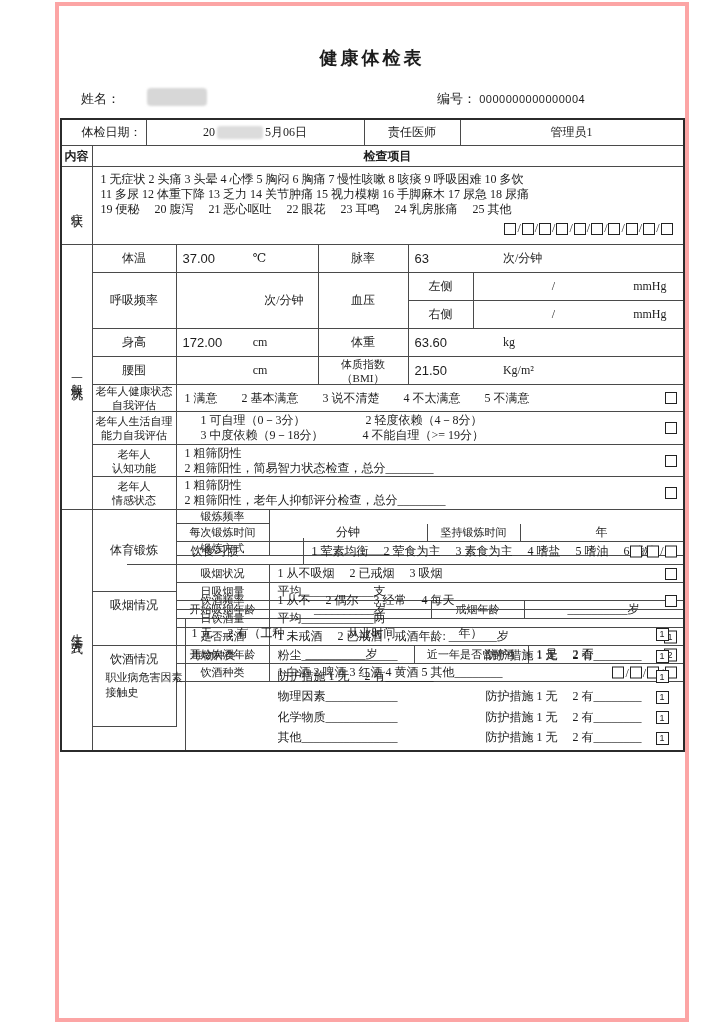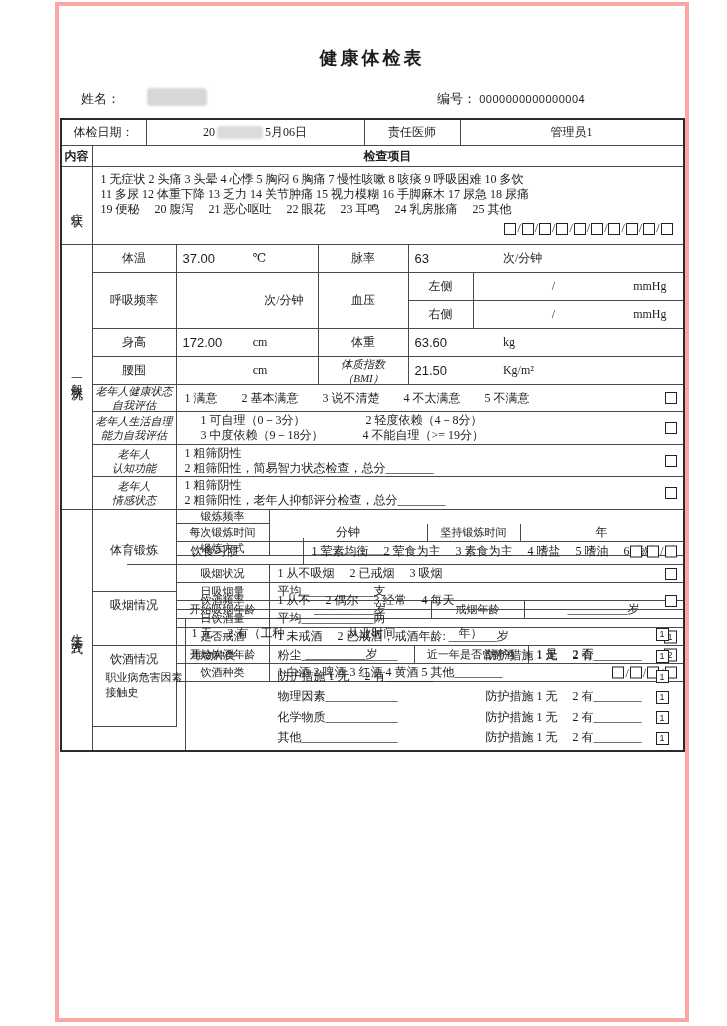--- a/index.html
+++ b/index.html
@@ -34,21 +34,21 @@
   .bpv .sl{flex:1;text-align:center;}
   .bpv .uu{padding-right:16px;}
   .cb{width:12px;height:12px;border:1.6px solid #222;display:inline-block;box-sizing:border-box;background:#fff;}
   .cb-sl{margin:0 1px;font-size:12px;}
   .cbn{width:13px;height:13px;border:1.4px solid #222;box-sizing:border-box;display:inline-flex;align-items:center;justify-content:center;font-family:"Liberation Sans","DejaVu Sans",sans-serif;font-size:9px;background:#fff;}
   .opt-cell{justify-content:flex-start;padding-left:8px;position:relative;}
   .opt-cell .boxr{position:absolute;right:6px;top:50%;transform:translateY(-50%);display:flex;align-items:center;}
   .two-line{flex-direction:column;align-items:flex-start;justify-content:center;line-height:15px;}
   .sym-cell{flex:1;flex-direction:column;align-items:stretch;justify-content:flex-start;padding:5px 8px 4px 8px;line-height:15px;display:flex;}
   .sym-boxes{display:flex;justify-content:flex-end;align-items:center;margin-top:4px;margin-right:2px;}
-  .lab2{flex-direction:column;line-height:14px;font-size:11px;text-align:center;font-style:italic;}
+  .lab2{flex-direction:column;line-height:14px;font-size:11px;text-align:center;}
   .date-blur{display:inline-block;width:46px;height:13px;background:#dcdcdc;border-radius:3px;filter:blur(1.2px);vertical-align:middle;margin:0 2px;}
   .uline{display:inline-block;border-bottom:1px solid #999;height:11px;}
   .occ-content{flex:1;display:flex;flex-direction:column;padding:3px 14px 2px 6px;}
   .occ-line{display:flex;align-items:center;height:21px;position:relative;}
   .occ-ind{width:86px;flex-shrink:0;}
   .occ-item{width:208px;flex-shrink:0;overflow:hidden;white-space:nowrap;}
   .occ-box{margin-left:auto;}
   .txt{white-space:pre;}
 </style>
 </head>
@@ -62,21 +62,21 @@
     <span class="blur-name"></span>
     <span class="num-wrap">
       <span>编号：</span>
       <span class="num-val">0000000000000004</span>
     </span>
   </div>
 
   <div class="tbl">
 
     <div class="r h26">
-      <div class="c w85 left" style="padding-left:12px;">体检日期：</div>
+      <div class="c w85 left" style="padding-left:20px;">体检日期：</div>
       <div class="c w218">
         <span>20</span>
           <span class="date-blur"></span>
           <span>5月06日</span>
       </div>
       <div class="c w96">责任医师</div>
       <div class="c f1 nr">管理员1</div>
     </div>
 
     <div class="r h21">

